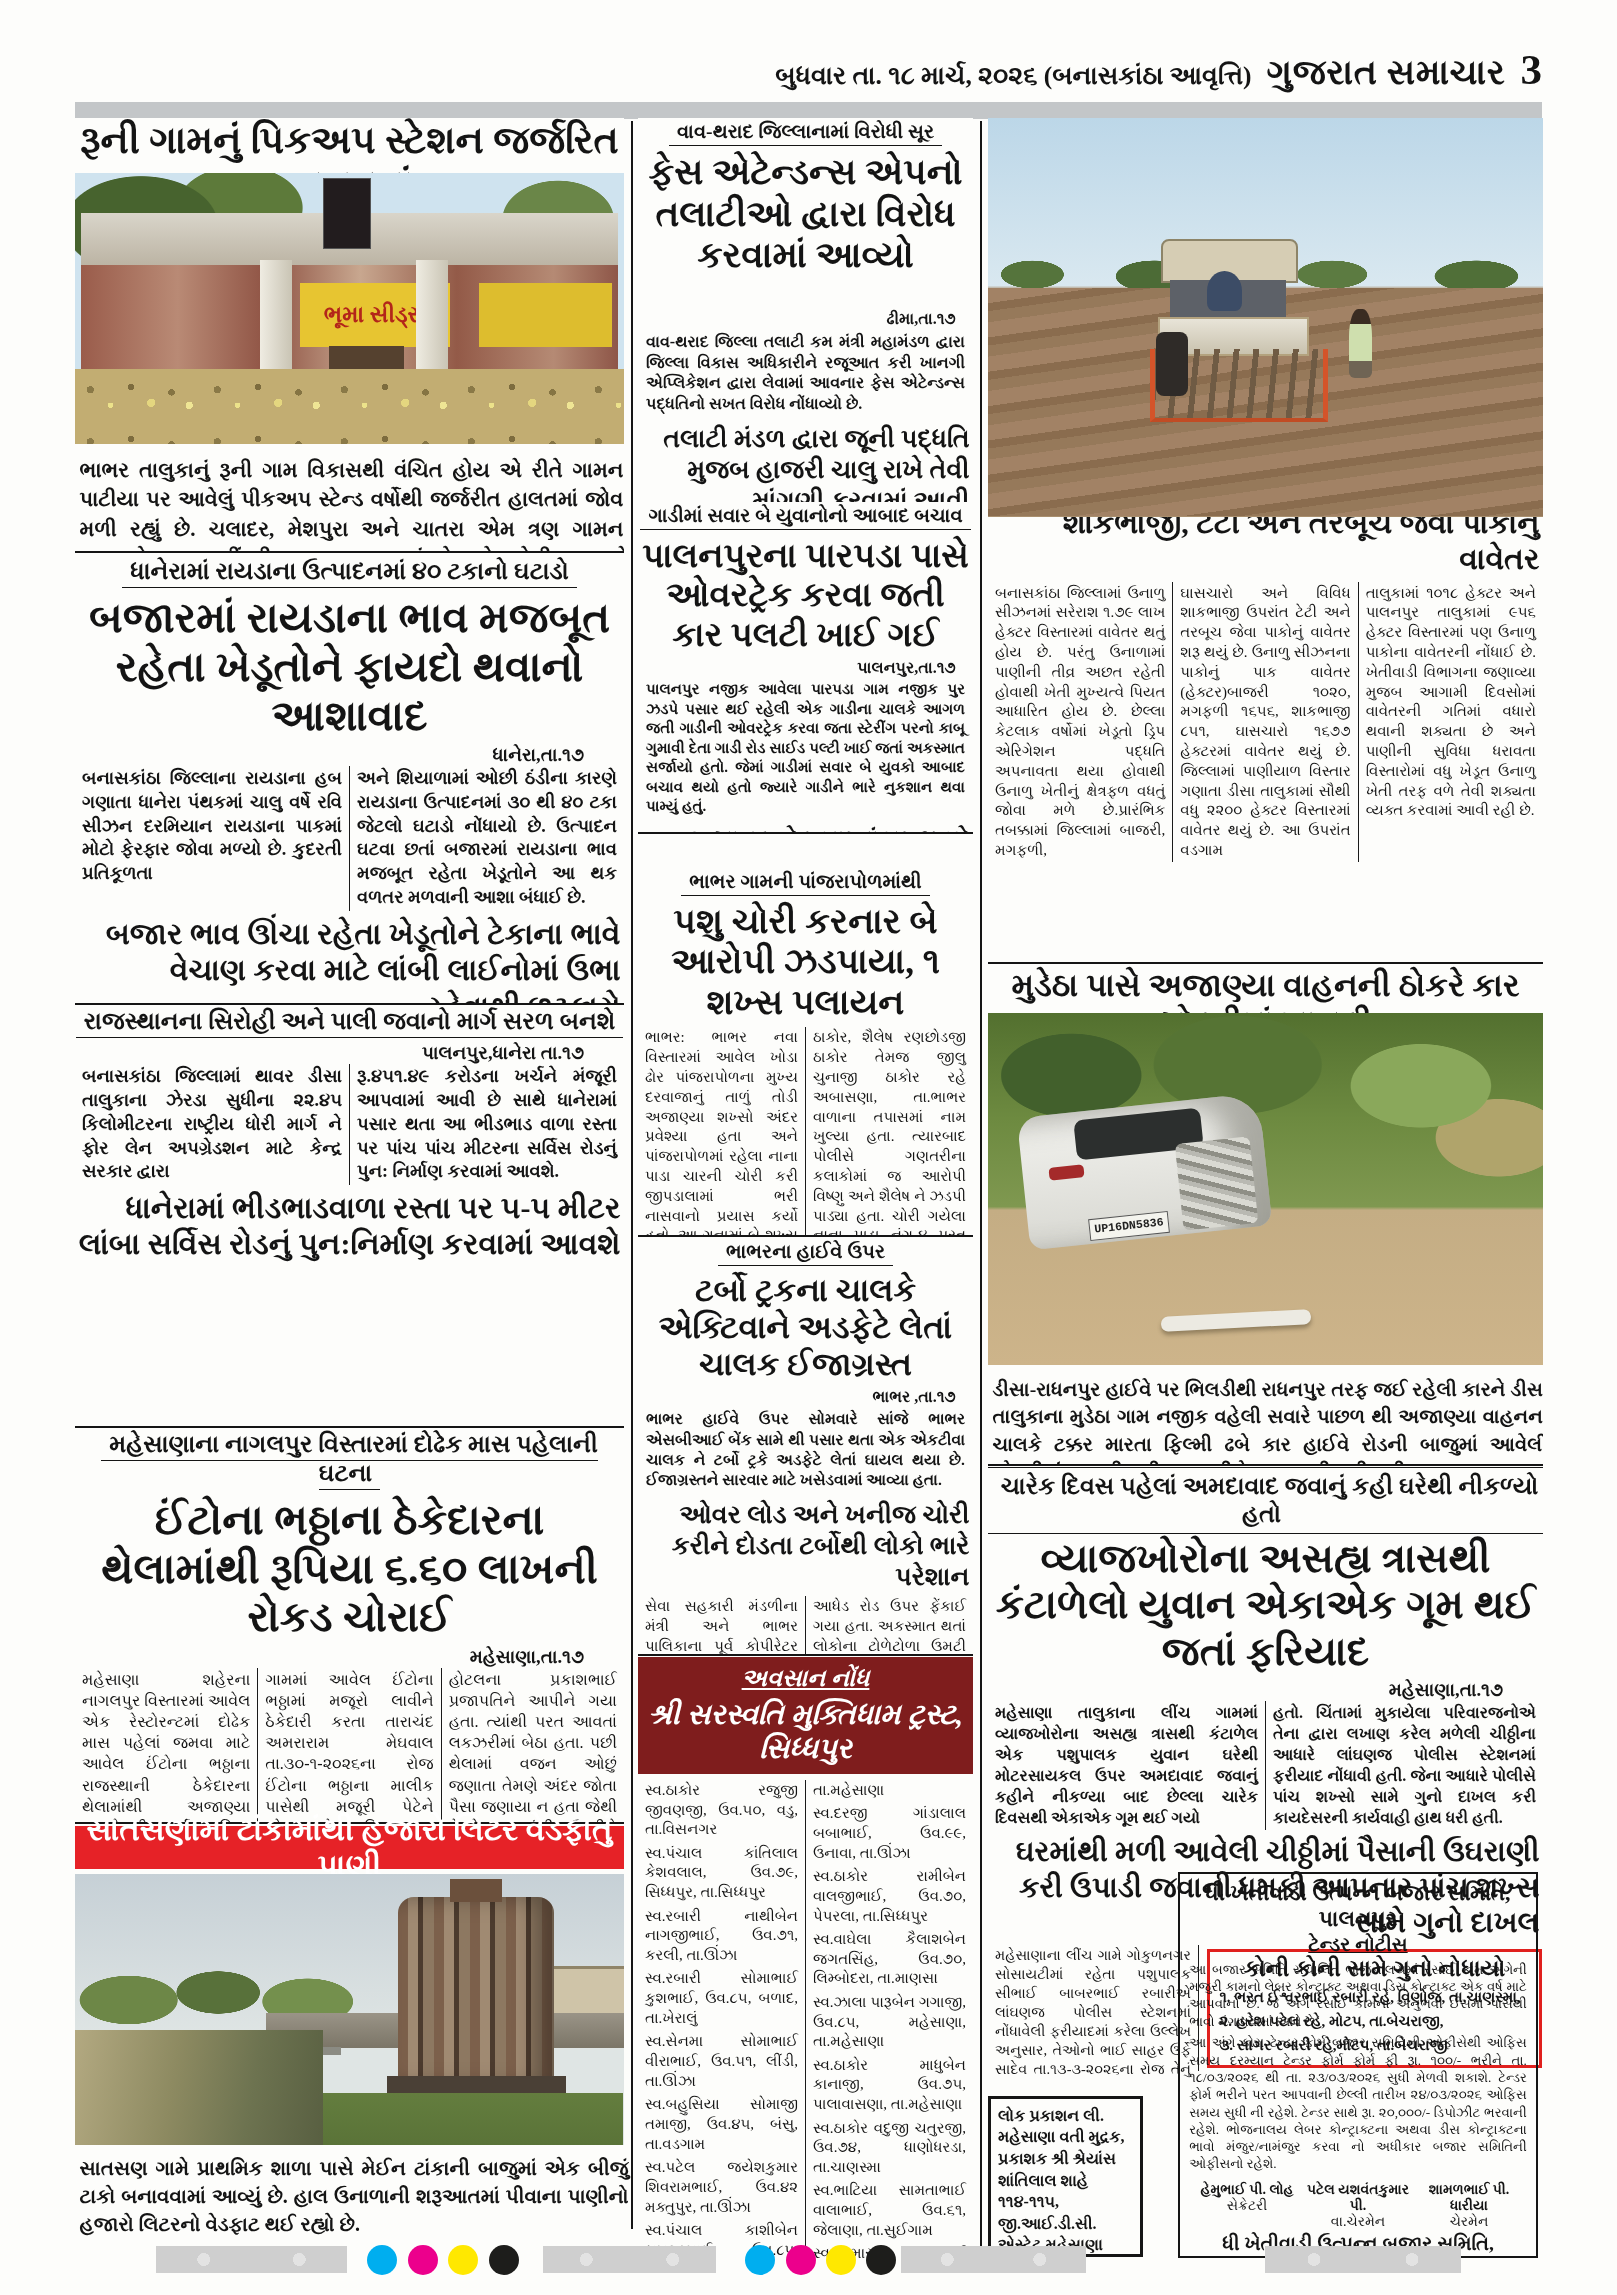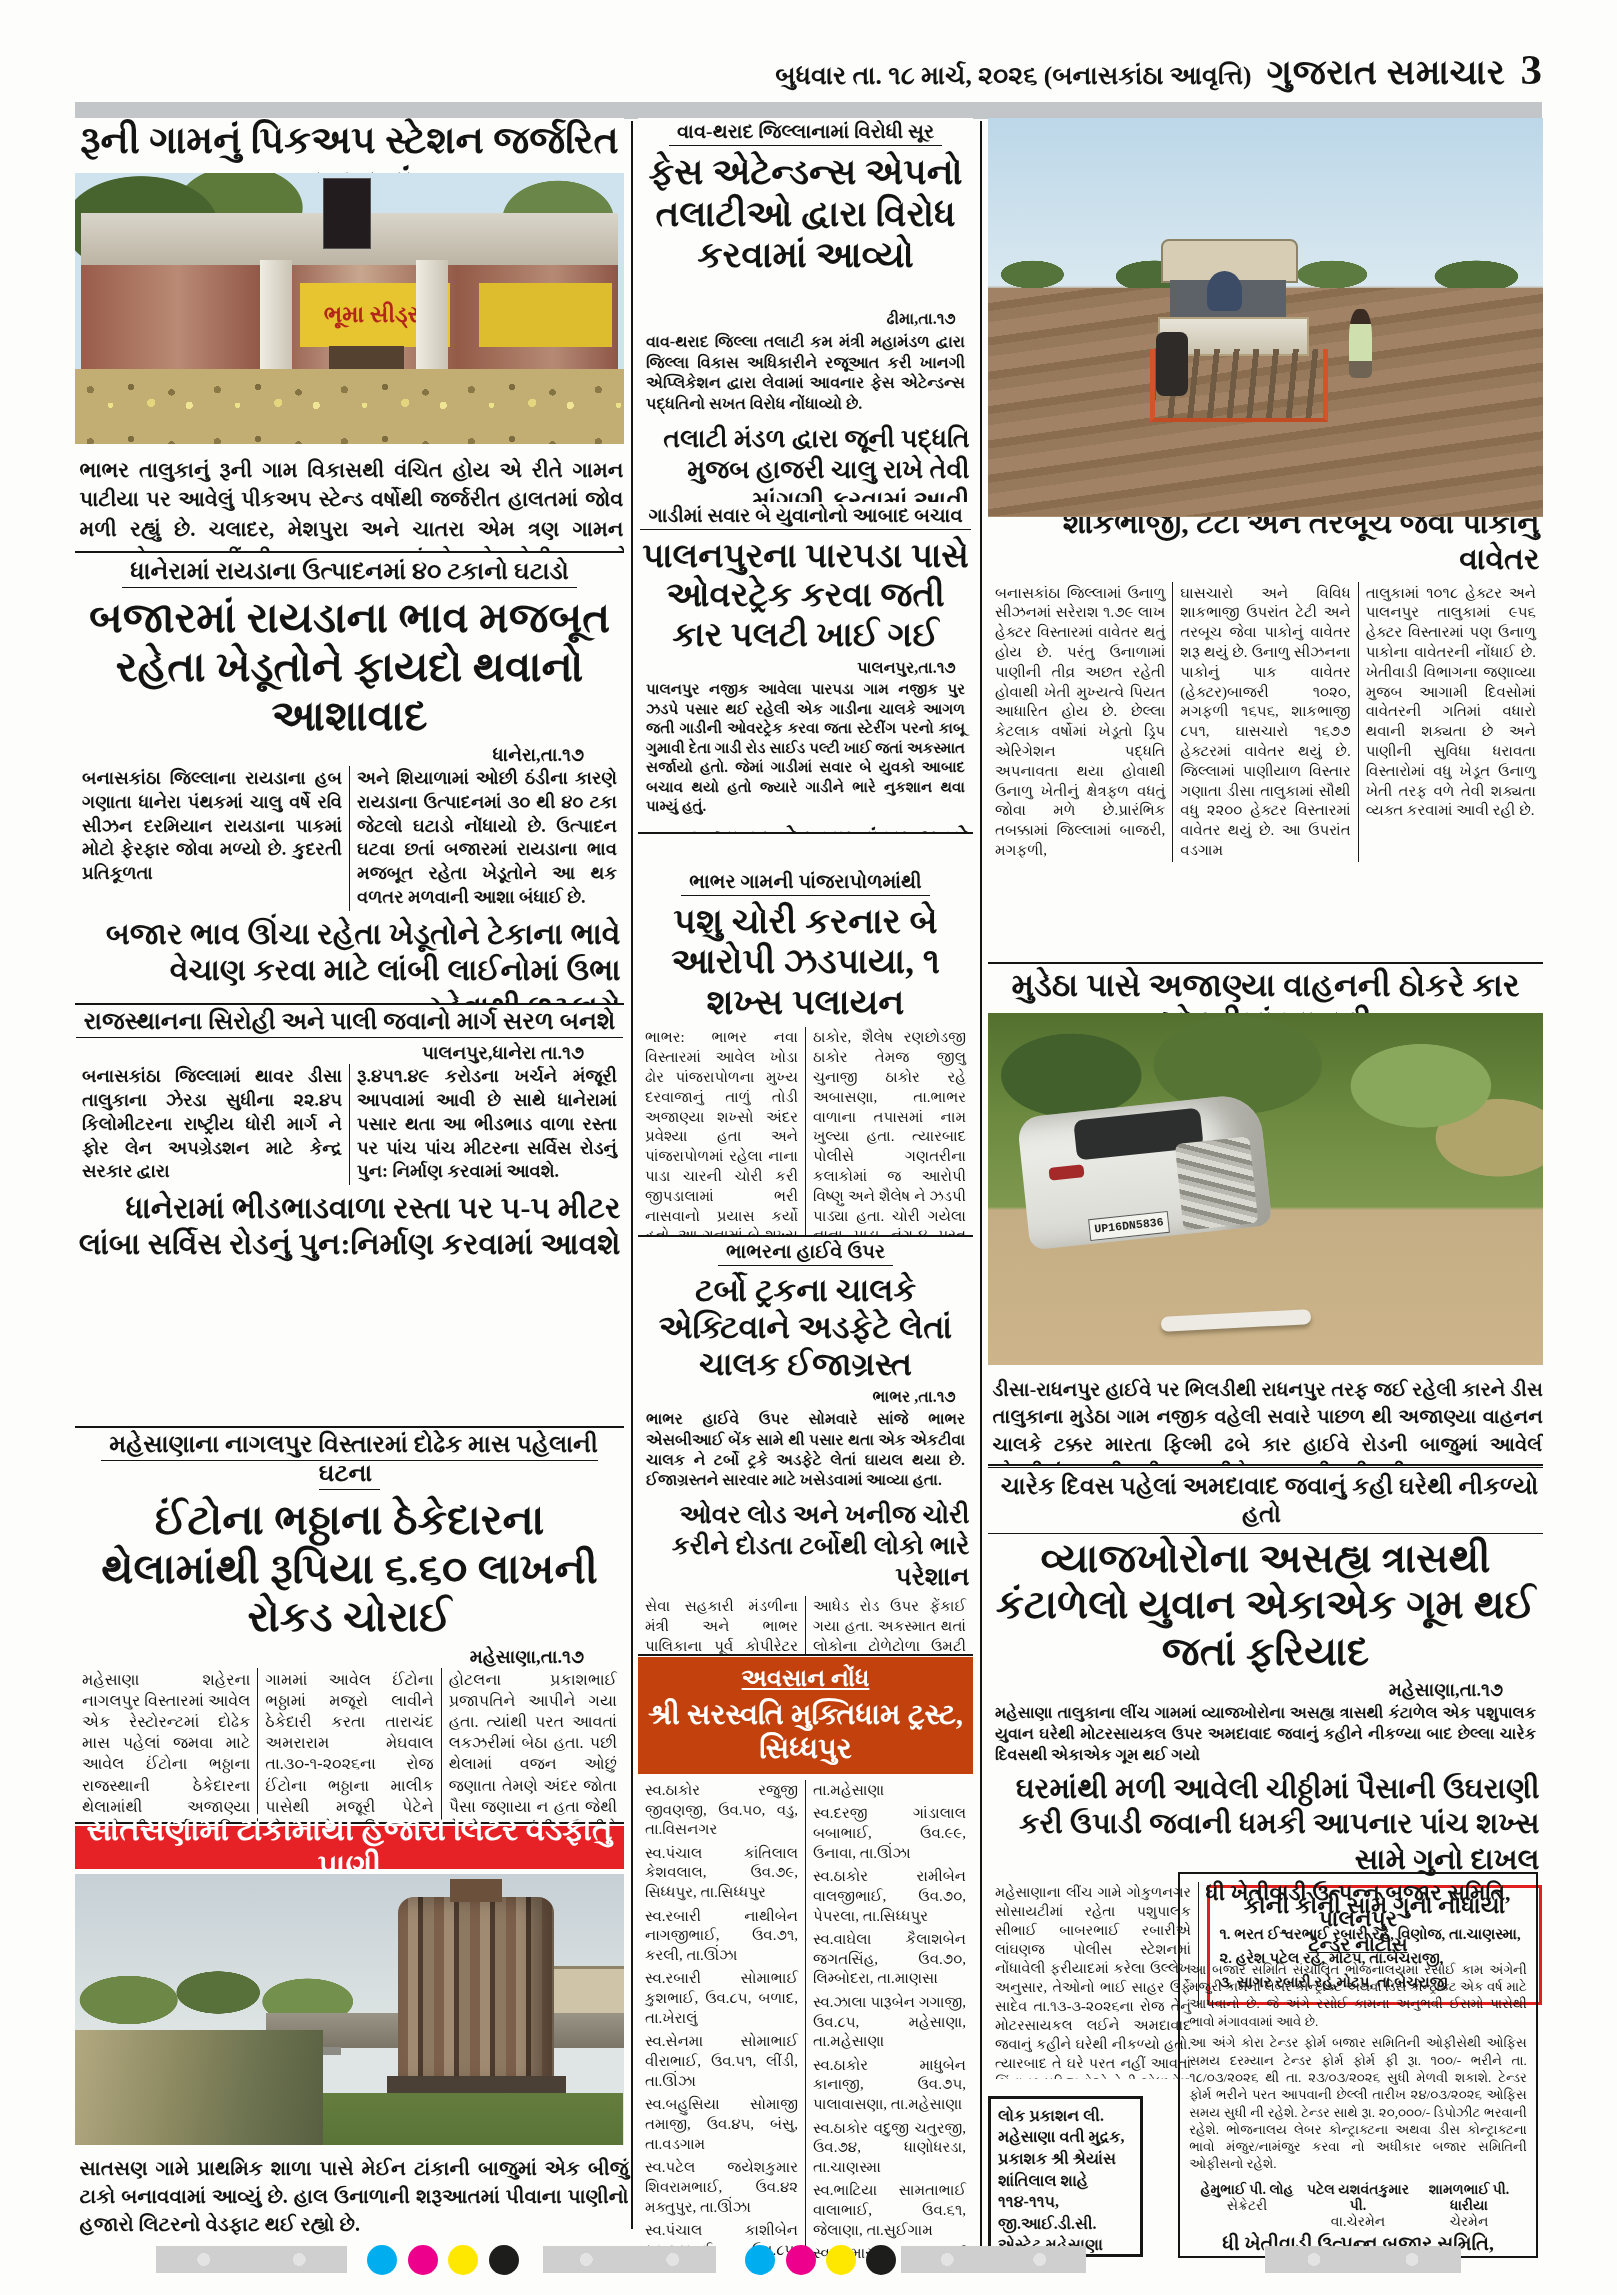--- a/index.html
+++ b/index.html
@@ -17,21 +17,21 @@
   .cols{display:flex;align-items:stretch;}
   .col{flex:1;padding:1.2px 7px;text-align:justify;line-height:1.32;}
   .col+.col{border-left:1.2px solid #1a1a1a;}
   .lead-cols .col{font-weight:bold;}
   .caption{font-weight:bold;text-align:justify;padding:5.8px 4.6px 0;line-height:1.4;}
   .vrule{position:absolute;width:1.7px;background:#151515;}
   .photo{position:absolute;overflow:hidden;}
   .ph{position:absolute;}
   .banner-red{position:absolute;background:#e62227;color:#ffffff;font-weight:bold;
               text-align:center;display:flex;align-items:center;justify-content:center;}
-  .blackbox{background:#c2410c;color:#fff;text-align:center;padding:8px 3.5px;}
+  .blackbox{background:#7f1d1d;color:#fff;text-align:center;padding:8px 3.5px;font-style:italic;}
   .redbox{border:3.5px solid #e0201d;padding:4.6px 9.2px;overflow:hidden;}
   .obit-entry{margin:0 0 3.5px;}
   .list-item{margin:0 0 4.6px;}
   .sig-row{display:flex;justify-content:space-between;font-weight:bold;padding:3.5px 2.3px 0;}
   .sig{text-align:center;flex:1;}
   .regbar{position:absolute;height:26.6px;background:#cfcfcf;
           background-image:radial-gradient(circle 11.6px at 25% 50%,#e3e3e3 55%,transparent 56%),
                            radial-gradient(circle 11.6px at 75% 50%,#e3e3e3 55%,transparent 56%);}
   .dot{position:absolute;width:30px;height:30px;border-radius:50%;top:2245px;}
 </style>
@@ -278,20 +278,21 @@
   <figcaption class="caption" style="position:absolute;left:0;top:404px;width:555px;font-size:19.6px;">ડીસા-રાધનપુર હાઈવે પર ભિલડીથી રાધનપુર તરફ જઈ રહેલી કારને ડીસા તાલુકાના મુડેઠા ગામ નજીક વહેલી સવારે પાછળ થી અજાણ્યા વાહનના ચાલકે ટક્કર મારતા ફિલ્મી ઢબે કાર હાઈવે રોડની બાજુમાં આવેલી ચોકડીમાં ખાબકી હતી. સદનશીબે જાનહાની ટળી હતી.</figcaption>
 </section>
 
 <section class="article" style="left:988px;top:1467px;width:555px;height:612px;">
   <div class="kicker" style="font-size:24px;border-top:1.7px solid #151515;border-bottom:1.7px solid #151515;padding:3.5px 0;">
     <span style="border-bottom:none;">ચારેક દિવસ પહેલાં અમદાવાદ જવાનું કહી ઘરેથી નીકળ્યો હતો</span></div>
   <h2 class="headline" style="font-size:40px;">વ્યાજખોરોના અસહ્ય ત્રાસથી કંટાળેલો યુવાન એકાએક ગૂમ થઈ જતાં ફરિયાદ</h2>
   <div class="dateline" style="font-size:18.5px;">મહેસાણા,તા.૧૭</div>
   <div class="cols lead-cols" style="font-size:16px;">
     <div class="col">મહેસાણા તાલુકાના લીંચ ગામમાં વ્યાજખોરોના અસહ્ય ત્રાસથી કંટાળેલ એક પશુપાલક યુવાન ઘરેથી મોટરસાયકલ ઉપર અમદાવાદ જવાનું કહીને નીકળ્યા બાદ છેલ્લા ચારેક દિવસથી એકાએક ગૂમ થઈ ગયો</div>
+    <div class="col">હતો. ચિંતામાં મુકાયેલા પરિવારજનોએ તેના દ્વારા લખાણ કરેલ મળેલી ચીઠ્ઠીના આધારે લાંઘણજ પોલીસ સ્ટેશનમાં ફરીયાદ નોંધાવી હતી. જેના આધારે પોલીસે પાંચ શખ્સો સામે ગુનો દાખલ કરી કાયદેસરની કાર્યવાહી હાથ ધરી હતી.</div>
   </div>
   <div class="subhead" style="font-size:29px;">ઘરમાંથી મળી આવેલી ચીઠ્ઠીમાં પૈસાની ઉઘરાણી કરી ઉપાડી જવાની ધમકી આપનાર પાંચ શખ્સ સામે ગુનો દાખલ</div>
   <div style="display:flex;align-items:flex-start;">
     <div class="col" style="flex:0 0 196px;font-size:14.4px;max-height:289px;overflow:hidden;">મહેસાણાના લીંચ ગામે ગોકુળનગર સોસાયટીમાં રહેતા પશુપાલક સીભાઈ બાબરભાઈ રબારીએ લાંઘણજ પોલીસ સ્ટેશનમાં નોંધાવેલી ફરીયાદમાં કરેલા ઉલ્લેખ અનુસાર, તેઓનો ભાઈ સાહર ઉર્ફે સાદેવ તા.૧૩-૩-૨૦૨૬ના રોજ તેનું મોટરસાયકલ લઈને અમદાવાદ જવાનું કહીને ઘરેથી નીકળ્યો હતો. ત્યારબાદ તે ઘરે પરત નહીં આવતાં ચિંતાતુર પરિજનોએ તેની શોધખોળ કરવા છતાં કોઈ ભાળ મળી ન હતી. બે દિવસ બાદ ઘરના રસોડાના ડબ્બામાંથી એક ચીઠ્ઠી મળી આવી હતી. જેમાં તેણે પૈસાની જરૂર હોઈ પાંચેક વ્યાજખોરો પાસેથી ૧૦થી ૧૫ટકાના વ્યાજે આશરે કુલ રૂપિયા ૨૫ લાખ લીધા હતા. ત્યારબાદ તેઓને લગભગ મુડી જેટલું વ્યાજ ચુકવી દીધું હોવા છતાં તેઓ વધુ વ્યાજની માંગણી કરે છે. જયારે ઘર</div>
     <div style="flex:1;border-left:1.2px solid #1a1a1a;padding-left:7px;">
       <div class="redbox" style="margin:3.5px 1.2px;">
         <div style="font-size:23px;font-weight:bold;text-align:center;margin-bottom:5.8px;">કોની કોની સામે ગુનો નોધાયો</div>
         <div style="font-size:15px;font-weight:bold;line-height:1.3;">
             <div class="list-item">૧. ભરત ઈશ્વરભાઈ રબારી રહે, વિણોજ, તા.ચાણસ્મા,</div>
             <div class="list-item">૨. હરેશ પટેલ રહે, મોટપ, તા.બેચરાજી,</div>

